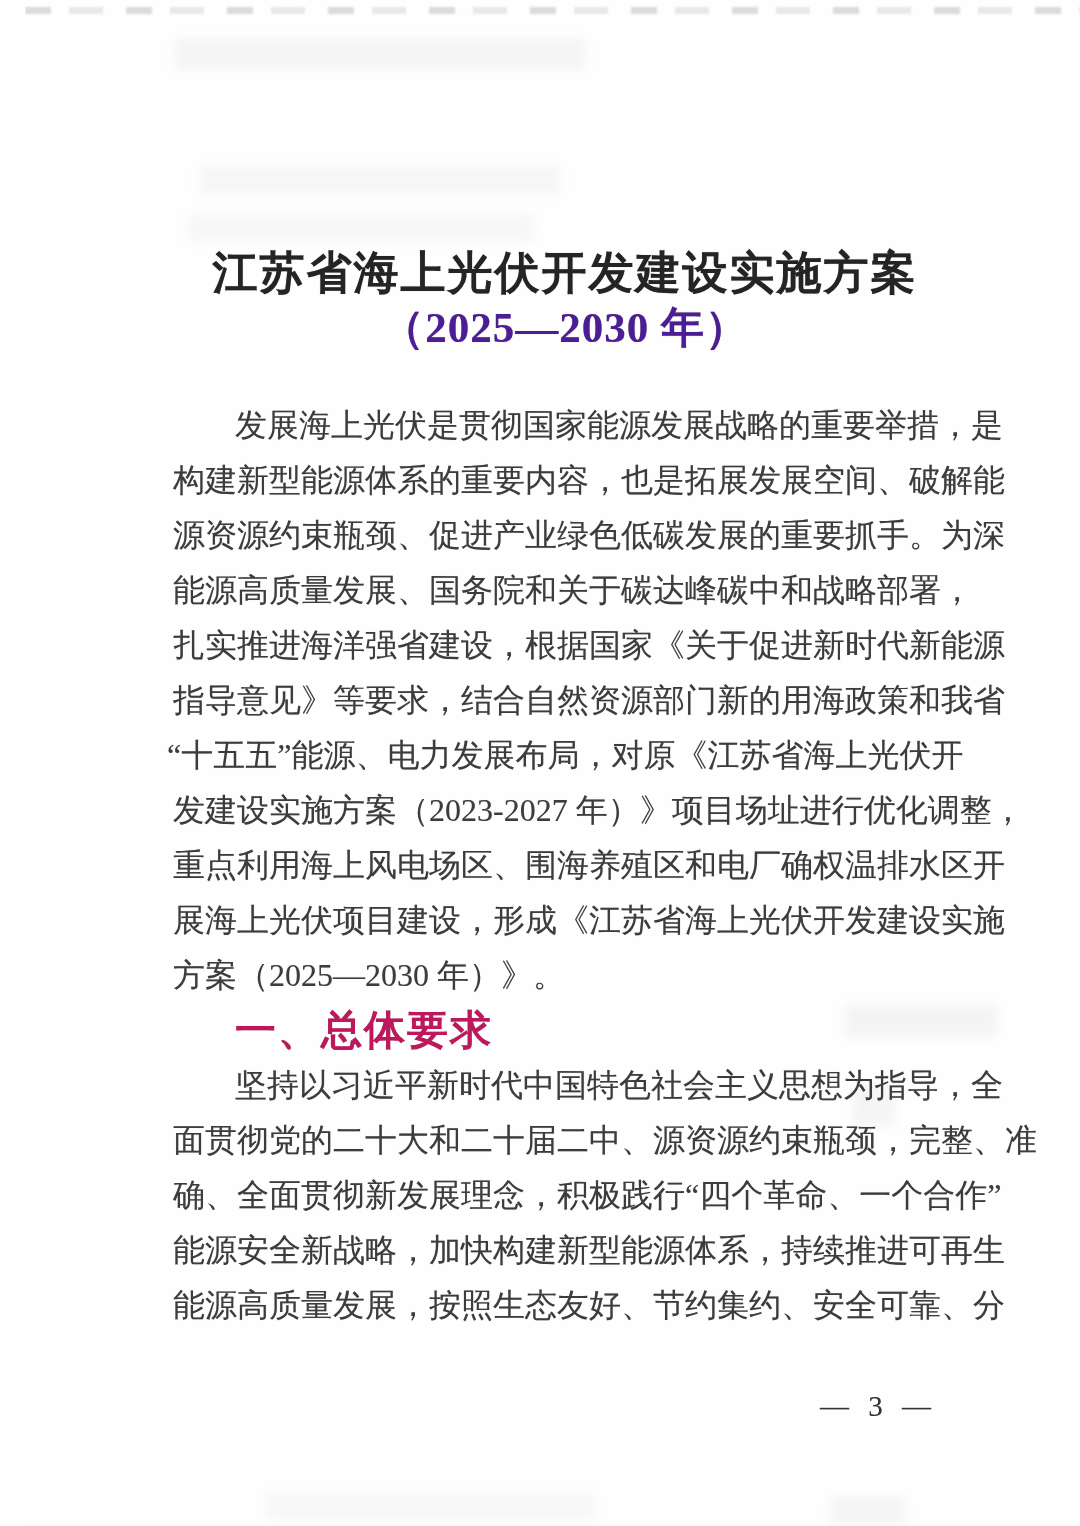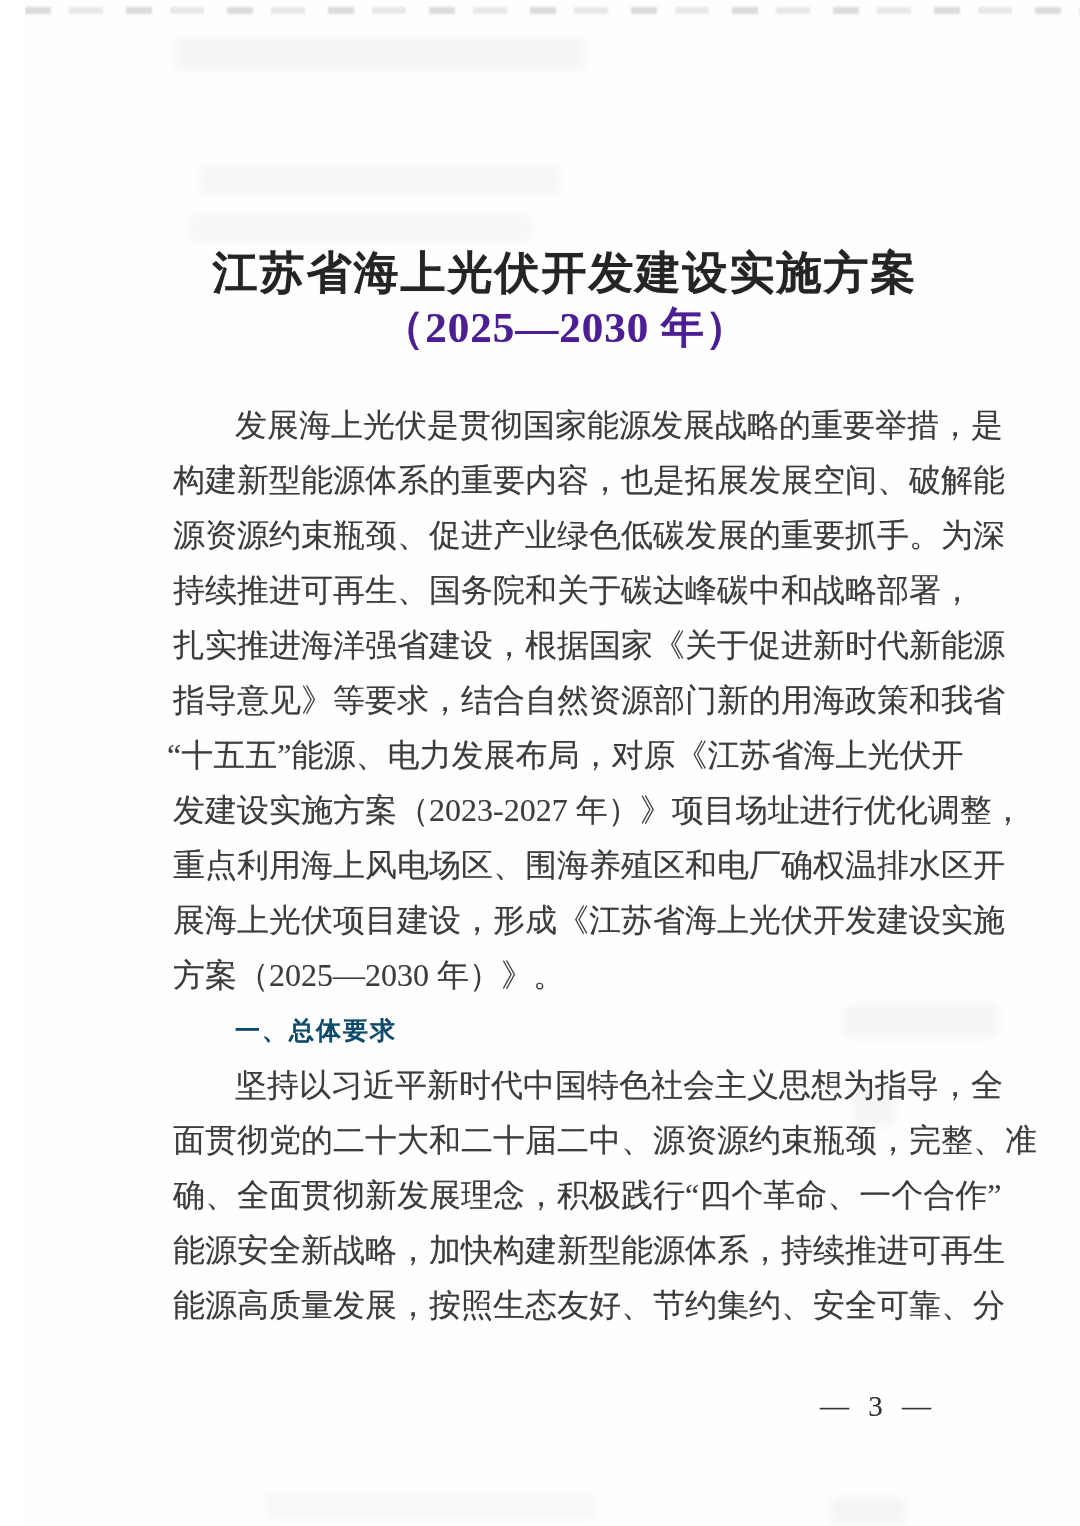--- a/index.html
+++ b/index.html
@@ -58,22 +58,22 @@
     text-align-last: justify;
     text-justify: inter-character;
     white-space: nowrap;
     text-shadow: 0 0 0.7px rgba(70,70,70,0.4);
   }
   .line.indent { text-indent: 62px; }
   .line.short { text-align: right; text-align-last: left; }
   .line.heading {
     font-family: "Liberation Sans", "DejaVu Sans", sans-serif;
     font-weight: bold;
-    color: #0c4a6e;
-    font-size: 25px;
+    color: #be185d;
+    font-size: 41px;
     text-indent: 62px;
     text-align: center; text-align-last: left;
     letter-spacing: 2px;
   }
   .line.hang { margin-left: -6px; }
 
   .page-number {
     position: absolute;
     top: 1390px; right: 168px;
     font-size: 29px; color: #333333;
@@ -98,21 +98,21 @@
   <div class="title-block">
     <div class="title-line1">江苏省海上光伏开发建设实施方案</div>
     <div class="title-line2">（2025—2030 年）</div>
   </div>
 
   <div class="body-block">
 
   <div class="line indent">发展海上光伏是贯彻国家能源发展战略的重要举措，是</div>
       <div class="line">构建新型能源体系的重要内容，也是拓展发展空间、破解能</div>
       <div class="line">源资源约束瓶颈、促进产业绿色低碳发展的重要抓手。为深</div>
-      <div class="line">持续推进可再生、国务院和关于碳达峰碳中和战略部署，</div>
+      <div class="line">能源高质量发展、国务院和关于碳达峰碳中和战略部署，</div>
       <div class="line">扎实推进海洋强省建设，根据国家《关于促进新时代新能源</div>
       <div class="line">指导意见》等要求，结合自然资源部门新的用海政策和我省</div>
       <div class="line hang">“十五五”能源、电力发展布局，对原《江苏省海上光伏开</div>
       <div class="line">发建设实施方案（2023-2027 年）》项目场址进行优化调整，</div>
       <div class="line">重点利用海上风电场区、围海养殖区和电厂确权温排水区开</div>
       <div class="line">展海上光伏项目建设，形成《江苏省海上光伏开发建设实施</div>
       <div class="line short">方案（2025—2030 年）》。</div>
       <div class="line heading">一、总体要求</div>
       <div class="line indent">坚持以习近平新时代中国特色社会主义思想为指导，全</div>
       <div class="line">面贯彻党的二十大和二十届二中、源资源约束瓶颈，完整、准</div>

